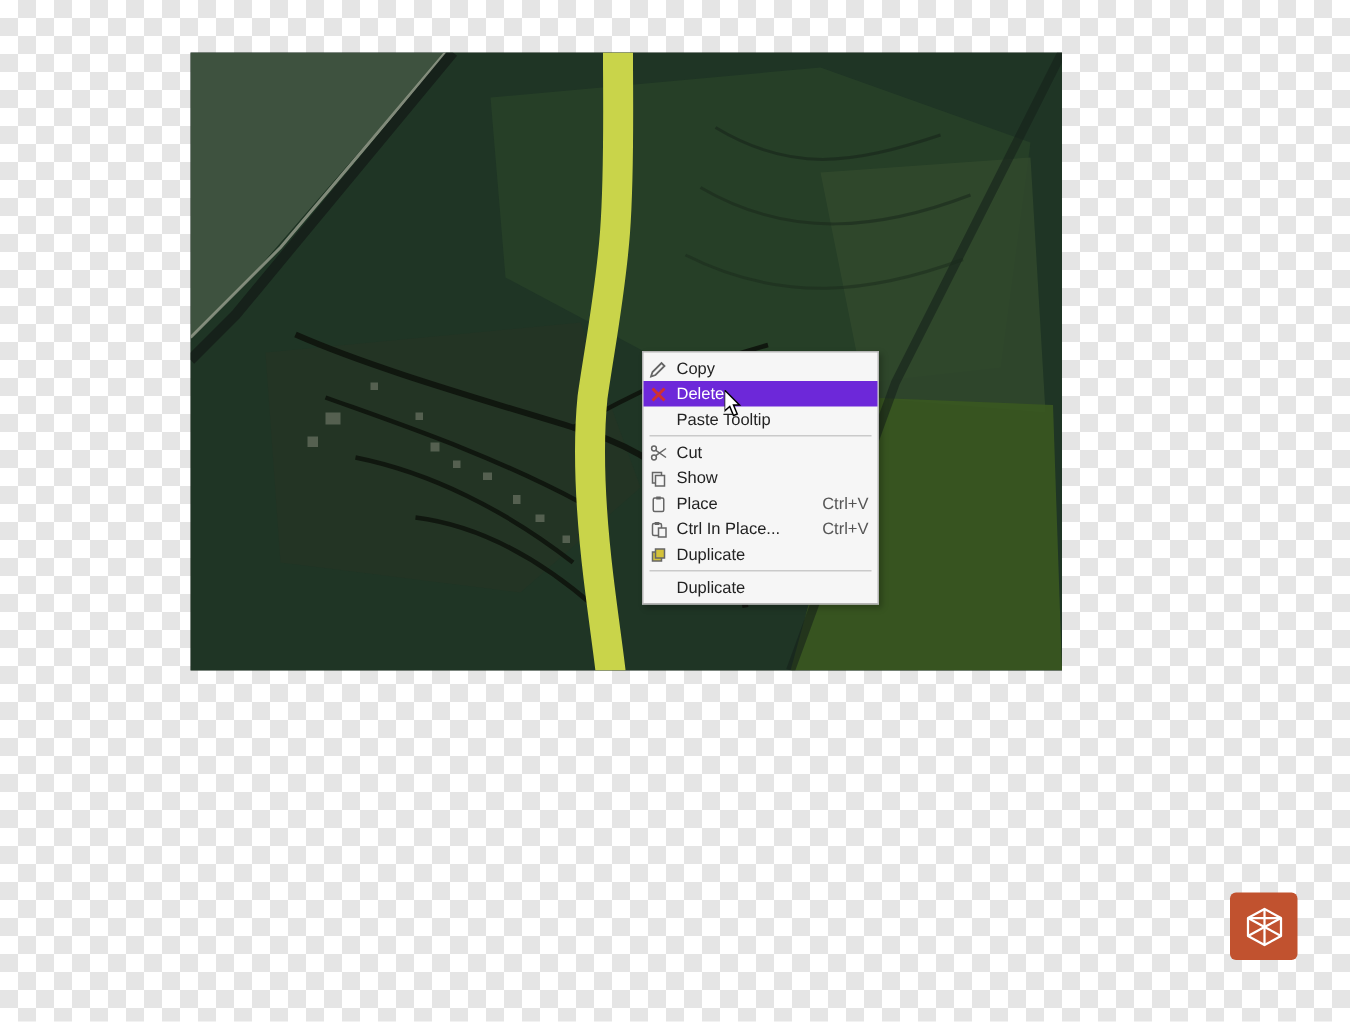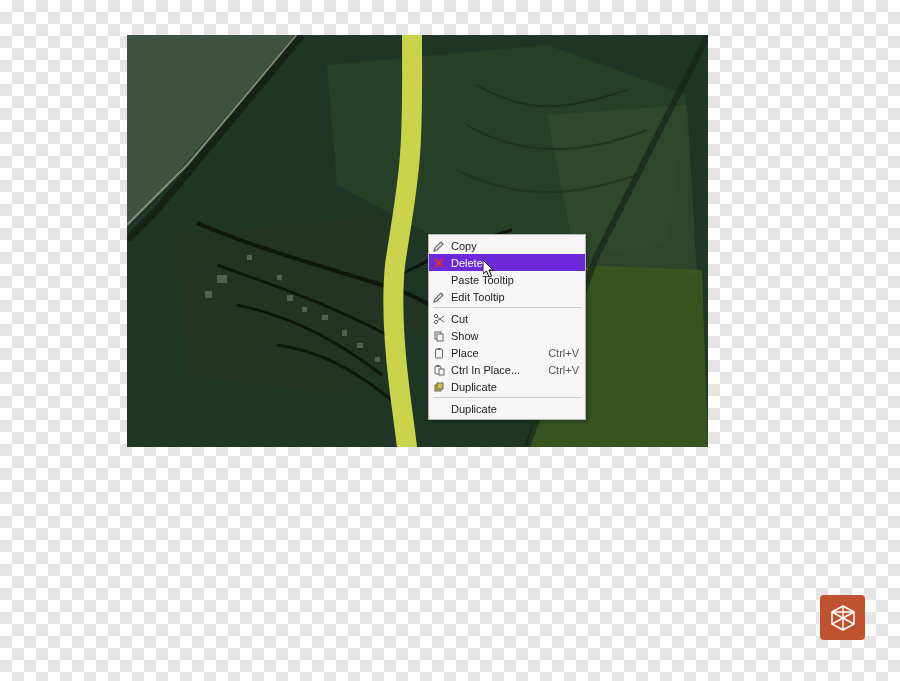--- a/index.html
+++ b/index.html
@@ -129,28 +129,20 @@
         <svg width="12" height="12" viewBox="0 0 12 12">
           <path d="M2 2 L10 10 M10 2 L2 10" stroke="#d03030" stroke-width="2"></path>
         </svg>
       </span>
       <span class="label">Delete</span>
     </div>
     <div class="menu-item">
       <span class="icon"></span>
       <span class="label">Paste Tooltip</span>
     </div>
-    <div class="menu-item">
-      <span class="icon">
-        <svg width="12" height="12" viewBox="0 0 12 12">
-          <path d="M1 11 L2 8 L8 2 L10 4 L4 10 Z" fill="none" stroke="#666" stroke-width="1.2"></path>
-        </svg>
-      </span>
-      <span class="label">Edit Tooltip</span>
-    </div>
     <div class="menu-sep"></div>
     <div class="menu-item">
       <span class="icon">
         <svg width="12" height="12" viewBox="0 0 12 12">
           <circle cx="3" cy="3" r="1.6" fill="none" stroke="#666"></circle>
           <circle cx="3" cy="9" r="1.6" fill="none" stroke="#666"></circle>
           <path d="M4.2 4.2 L11 9 M4.2 7.8 L11 3" stroke="#666"></path>
         </svg>
       </span>
       <span class="label">Cut</span>

